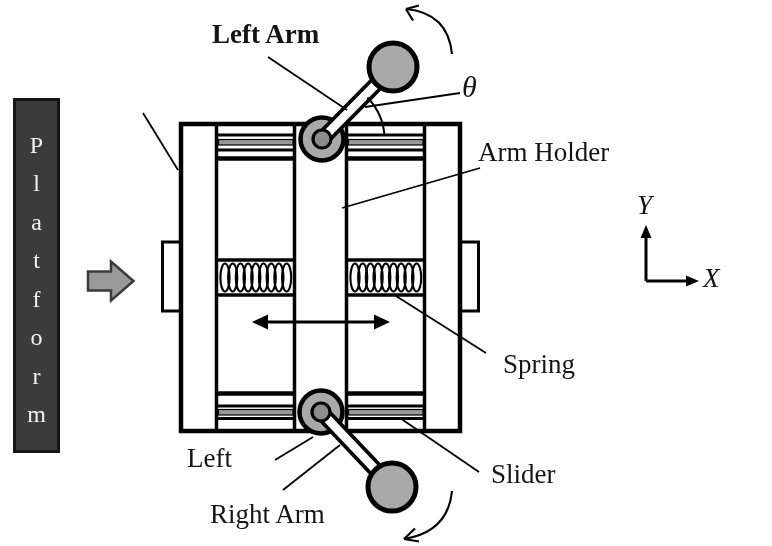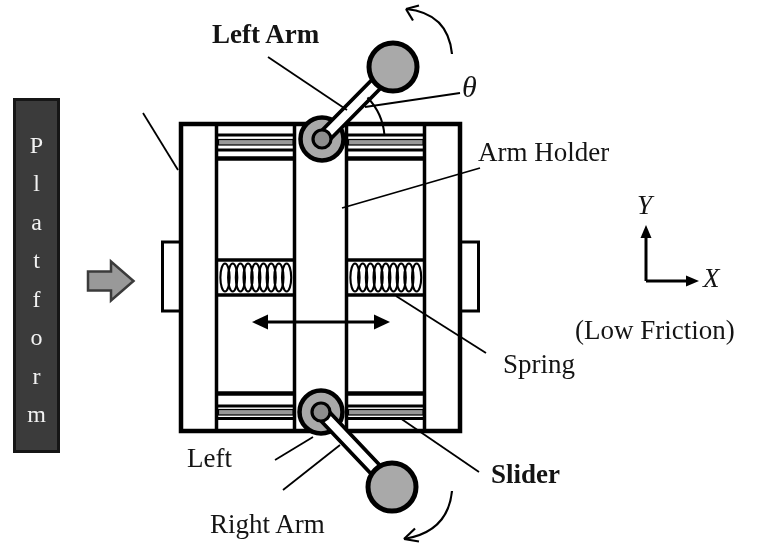--- a/index.html
+++ b/index.html
@@ -154,19 +154,18 @@
     <span>o</span>
     <span>r</span>
     <span>m</span>
   </div>
 
   <div class="lbl" style="left:212px;top:20px;font-weight:bold;">Left Arm</div>
   <div class="lbl theta italic" style="left:462px;top:70px;">θ</div>
   <div class="lbl" style="left:478px;top:138px;">Arm Holder</div>
   <div class="lbl italic" style="left:637px;top:191px;">Y</div>
   <div class="lbl italic" style="left:703px;top:264px;">X</div>
-  <div class="lbl" style="left:575px;top:316px;">(Low Friction)</div>
   <div class="lbl" style="left:491px;top:350px;margin-left:12px;">Spring</div>
-  <div class="lbl" style="left:491px;top:460px;font-weight:bold;">Slider</div>
+  <div class="lbl" style="left:491px;top:460px;">Slider</div>
   <div class="lbl" style="left:187px;top:444px;">Left</div>
-  <div class="lbl" style="left:210px;top:500px;margin-top:10px;">Right Arm</div>
+  <div class="lbl" style="left:210px;top:500px;">Right Arm</div>
 
 </div>
 
 </body></html>

